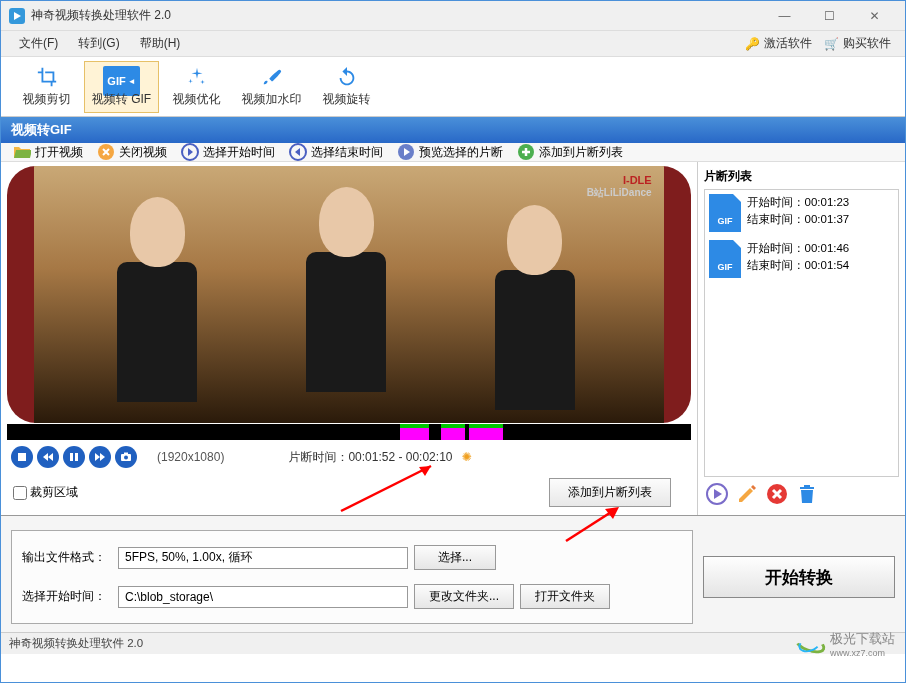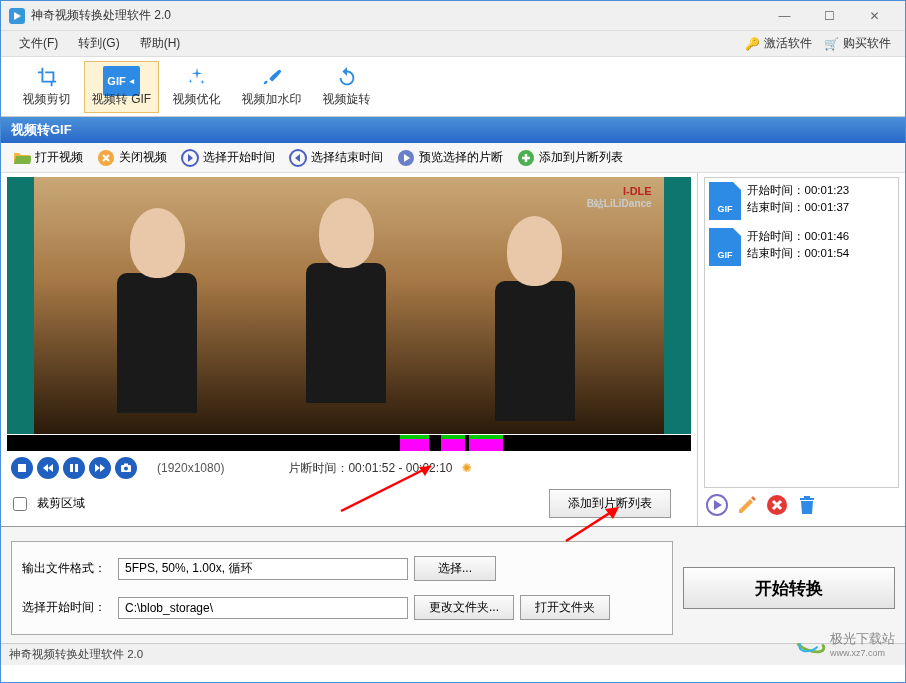--- a/index.html
+++ b/index.html
@@ -22,28 +22,28 @@
 .toolbar { height: 60px; background: #fff; display: flex; align-items: center; padding: 4px 8px; gap: 0; border-bottom: 1px solid #ccc; }
 .tool-btn { display: flex; flex-direction: column; align-items: center; justify-content: center; width: 75px; height: 52px; cursor: pointer; font-size: 12px; color: #333; border: 1px solid transparent; }
 .tool-btn.active { background: #fff3d6; border: 1px solid #e6c068; }
 .tool-icon { font-size: 20px; color: #2d8ae5; margin-bottom: 2px; height: 24px; display: flex; align-items: center; }
 .tool-icon svg { width: 22px; height: 22px; fill: #2d8ae5; }
 .gif-badge { background: #2d8ae5; color: #fff; font-weight: bold; font-size: 11px; padding: 9px 4px; border-radius: 2px; display: flex; align-items: center; margin-top: 8px; }
 .gif-badge::after { content: "◄"; font-size: 8px; margin-left: 2px; color: #fff; }
 
 .section-header { height: 26px; background: linear-gradient(#4a90d9, #2868c7); color: #fff; font-weight: bold; font-size: 13px; display: flex; align-items: center; padding: 0 10px; }
 
-.action-bar { height: 30px; background: #f7f7f7; display: flex; align-items: center; padding: 0 6px; gap: 2px; font-size: 12px; border-bottom: 1px solid #ddd; }
+.action-bar { height: 19px; background: #f7f7f7; display: flex; align-items: center; padding: 0 6px; gap: 2px; font-size: 12px; border-bottom: 1px solid #ddd; }
 .action-btn { display: flex; align-items: center; gap: 4px; padding: 2px 6px; cursor: pointer; }
 .action-icon { width: 18px; height: 18px; display: flex; align-items: center; justify-content: center; }
 .action-icon svg { width: 18px; height: 18px; }
 
 .main-area { display: flex; height: 353px; }
 .video-panel { flex: 1; display: flex; flex-direction: column; padding: 4px 6px 4px 6px; }
-.video-frame { flex: 1; background: #0f766e; position: relative; overflow: hidden; }
+.video-frame { flex: 1; background: #7f1d1d; position: relative; overflow: hidden; border-radius: 29px; }
 .video-content { position: absolute; left: 4%; right: 4%; top: 0; bottom: 0; background: linear-gradient(180deg, #c9a876 0%, #a67845 40%, #2a1a0a 100%); }
 .video-watermark { position: absolute; top: 8px; right: 12px; color: #b22; font-size: 11px; font-weight: bold; text-align: right; line-height: 1.2; }
 .figure { position: absolute; bottom: 0; width: 120px; }
 .fig1 { left: 10%; height: 88%; }
 .fig2 { left: 40%; height: 92%; }
 .fig3 { left: 70%; height: 85%; }
 .head { width: 55px; height: 70px; background: #e8c8a8; border-radius: 50% 50% 45% 45%; margin: 0 auto; position: relative; }
 .hair { position: absolute; top: -8px; left: -12px; right: -12px; height: 90px; background: #2a1810; border-radius: 50% 50% 30% 30%; z-index: -1; }
 .fig2 .hair, .fig3 .hair { height: 120px; }
 .body-shape { width: 80px; height: 140px; background: #1a1a1a; margin: -5px auto 0; border-radius: 10px 10px 0 0; }
@@ -60,42 +60,42 @@
 .seg3p { left: 67.5%; width: 5%; }
 
 .playback-row { display: flex; align-items: center; gap: 4px; padding: 6px 4px; font-size: 12px; }
 .pb-btn { width: 22px; height: 22px; border-radius: 50%; background: #2060c0; display: flex; align-items: center; justify-content: center; color: #fff; cursor: pointer; font-size: 10px; }
 .pb-btn svg { width: 12px; height: 12px; fill: #fff; }
 .camera-btn { background: #2060c0; }
 .res-label { margin-left: 16px; color: #555; }
 .clip-time { margin-left: 60px; color: #333; position: relative; }
 .gear-icon { color: #f0a020; margin-left: 6px; cursor: pointer; }
 
-.crop-row { display: flex; align-items: center; padding: 4px 6px; font-size: 12px; gap: 10px; }
+.crop-row { display: flex; align-items: center; padding: 4px 6px; font-size: 12px; gap: 3px; }
 .crop-row input[type=checkbox] { width: 14px; height: 14px; }
 .add-clip-btn { margin-left: auto; margin-right: 14px; padding: 5px 18px; font-size: 12px; border: 1px solid #999; background: linear-gradient(#fcfcfc, #e8e8e8); cursor: pointer; }
 
 .side-panel { width: 208px; border-left: 1px solid #ccc; display: flex; flex-direction: column; padding: 4px 6px; }
 .side-title { font-size: 12px; font-weight: bold; padding: 2px 0 4px; }
 .clip-list { flex: 1; border: 1px solid #ccc; background: #fff; overflow-y: auto; font-size: 11.5px; }
 .clip-item { display: flex; padding: 4px; gap: 6px; cursor: pointer; }
 .clip-file-icon { width: 32px; height: 38px; background: #2d8ae5; position: relative; flex-shrink: 0; }
 .clip-file-icon::before { content: ""; position: absolute; top: 0; right: 0; border-style: solid; border-width: 0 8px 8px 0; border-color: transparent #fff transparent transparent; }
 .clip-file-icon::after { content: "GIF"; position: absolute; bottom: 6px; left: 0; right: 0; text-align: center; color: #fff; font-size: 9px; font-weight: bold; }
 .clip-info { line-height: 1.5; }
 .side-actions { display: flex; gap: 8px; padding: 6px 2px; align-items: center; }
 .side-act { width: 22px; height: 22px; cursor: pointer; display: flex; align-items: center; justify-content: center; }
 
 .bottom-area { border-top: 1px solid #999; padding: 14px 10px 8px; display: flex; gap: 10px; background: #f5f5f5; }
 .settings-box { flex: 1; border: 1px solid #aaa; padding: 14px 10px; display: flex; flex-direction: column; gap: 14px; font-size: 12px; background: #fcfcfc; }
 .setting-row { display: flex; align-items: center; gap: 6px; }
 .setting-label { width: 90px; text-align: left; }
 .setting-input { flex: 1; max-width: 290px; padding: 3px 6px; border: 1px solid #999; font-size: 12px; background: #fff; }
 .setting-btn { padding: 3px 14px; border: 1px solid #999; background: linear-gradient(#fcfcfc, #e6e6e6); cursor: pointer; font-size: 12px; min-width: 82px; }
-.convert-box { width: 212px; display: flex; flex-direction: column; justify-content: center; }
+.convert-box { width: 192px; display: flex; flex-direction: column; justify-content: center; }
 .convert-btn { height: 42px; font-size: 17px; font-weight: bold; border: 1px solid #888; background: linear-gradient(#fefefe, #e4e4e4); cursor: pointer; }
 
 .statusbar { height: 22px; background: #f0f0f0; border-top: 1px solid #ccc; font-size: 11.5px; display: flex; align-items: center; padding: 0 8px; color: #444; }
 
 .footer-brand { position: absolute; right: 10px; bottom: 24px; display: flex; align-items: center; gap: 4px; font-size: 13px; color: #888; }
 .footer-brand .swoosh { width: 32px; height: 16px; position: relative; }
 .footer-brand .swoosh::before { content: ""; position: absolute; inset: 0; border-radius: 50%; border: 3px solid #7cb342; border-top-color: transparent; border-left-color: transparent; transform: rotate(20deg); }
 .footer-brand .swoosh::after { content: ""; position: absolute; left: 4px; top: 2px; width: 18px; height: 10px; border-radius: 50%; border: 2px solid #29b6f6; border-top-color: transparent; border-right-color: transparent; transform: rotate(-15deg); }
 
 .arrow { position: absolute; pointer-events: none; }
@@ -306,20 +306,21 @@
       </span>
     </div>
     <div class="crop-row">
       <input type="checkbox" style="">
       <span>裁剪区域</span>
       <button class="add-clip-btn">添加到片断列表</button>
     </div>
   </div>
 
   <div class="side-panel">
+    <div class="side-title">片断列表</div>
     <div class="clip-list">
       <div class="clip-item">
         <div class="clip-file-icon"></div>
         <div class="clip-info">
           <div><span>开始时间：</span><span>00:01:23</span></div>
           <div><span>结束时间：</span><span>00:01:37</span></div>
         </div>
       </div>
       <div class="clip-item">
         <div class="clip-file-icon"></div>

